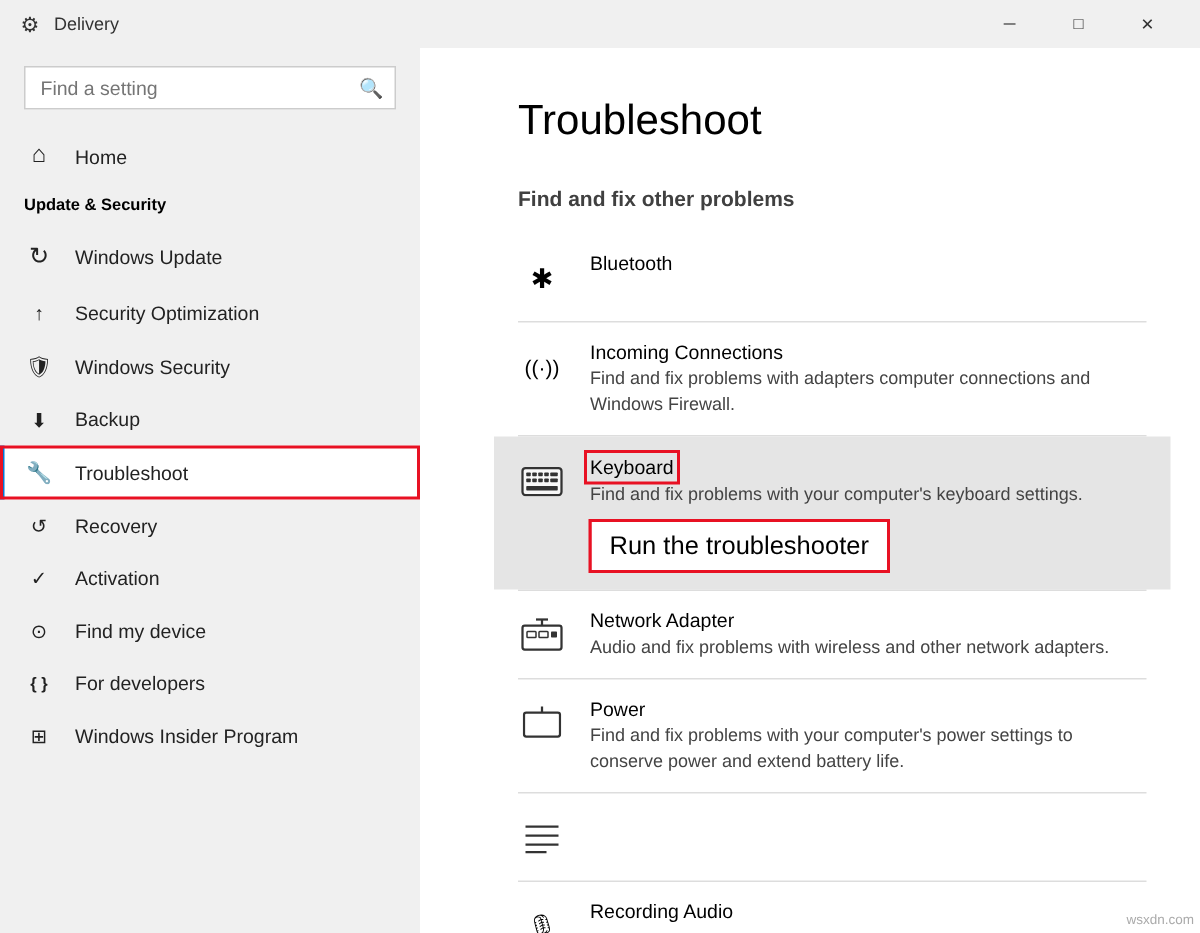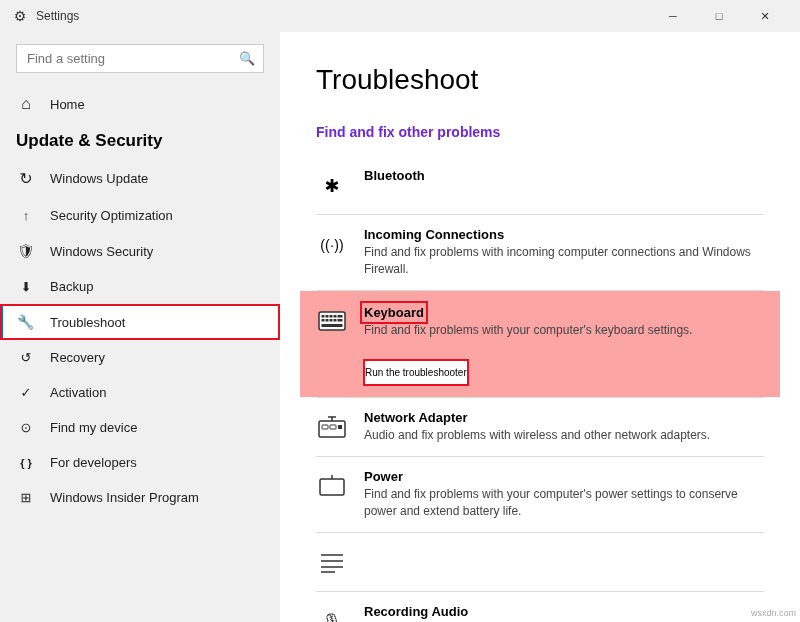--- a/index.html
+++ b/index.html
@@ -53,20 +53,21 @@
       color: #333;
       background: transparent;
       border: none;
     }
 
     
     .app-body {
       display: flex;
       flex: 1;
       overflow: hidden;
+      gap: 29px;
     }
 
     
     .sidebar {
       width: 280px;
       background: #f0f0f0;
       flex-shrink: 0;
       display: flex;
       flex-direction: column;
       overflow-y: auto;
@@ -88,21 +89,21 @@
       outline: none;
     }
     .search-box .search-icon {
       position: absolute;
       right: 8px;
       font-size: 13px;
       color: #555;
     }
 
     .sidebar-section-title {
-      font-size: 17px;
+      font-size: 11px;
       font-weight: 700;
       padding: 8px 16px 8px 16px;
       color: #000;
     }
 
     .sidebar-item {
       display: flex;
       align-items: center;
       gap: 14px;
       padding: 10px 16px;
@@ -137,34 +138,34 @@
     .page-title {
       font-size: 28px;
       font-weight: 300;
       color: #000;
       margin-bottom: 28px;
     }
 
     .section-title {
       font-size: 14px;
       font-weight: 600;
-      color: #6d28d9;
+      color: #404040;
       margin-bottom: 16px;
     }
 
     .troubleshoot-item {
       display: flex;
       align-items: flex-start;
       gap: 16px;
       padding: 12px 0;
       border-bottom: none;
     }
 
     .troubleshoot-item.expanded {
-      background: #fca5a5;
+      background: #e5e5e5;
       padding: 12px 16px;
       margin: 0 -16px;
     }
 
     .item-icon {
       width: 32px;
       height: 32px;
       display: flex;
       align-items: center;
       justify-content: center;
@@ -172,44 +173,44 @@
       margin-top: 2px;
       font-size: 20px;
     }
 
     .item-content {
       flex: 1;
     }
 
     .item-title {
       font-size: 13px;
-      font-weight: 700;
+      font-weight: 400;
       color: #000;
       margin-bottom: 2px;
     }
     .item-title.highlighted {
       outline: 2px solid #e81123;
       outline-offset: 2px;
       display: inline-block;
     }
 
     .item-desc {
       font-size: 12px;
       color: #444;
       line-height: 1.4;
     }
 
     .run-btn {
       display: block;
-      margin-top: 22px;
-      padding: 6px 0;
+      margin-top: 10px;
+      padding: 6px 12px;
       border: 1px solid #e81123;
       background: #fff;
       color: #000;
-      font-size: 10px;
+      font-size: 17px;
       cursor: pointer;
       outline: 2px solid #e81123;
       outline-offset: -1px;
     }
 
     .divider {
       height: 1px;
       background: #ddd;
       margin: 0;
     }
@@ -222,21 +223,21 @@
       color: #aaa;
       margin-left: 12px;
     }
   </style>
 </head>
 <body>
 
 <div class="title-bar">
   <div class="title-bar-left">
     <span class="title-bar-icon">⚙</span>
-    <span>Settings</span>
+    <span>Delivery</span>
   </div>
   <div class="title-bar-controls">
     <button class="title-bar-btn">─</button>
     <button class="title-bar-btn">□</button>
     <button class="title-bar-btn close">✕</button>
   </div>
 </div>
 
 <div class="app-body">
 
@@ -314,21 +315,21 @@
       <div class="item-content">
         <div class="item-title">Bluetooth</div>
       </div>
     </div>
     <div class="divider"></div>
 
     <div class="troubleshoot-item">
       <div class="item-icon" style="font-size:14px;">((·))</div>
       <div class="item-content">
         <div class="item-title">Incoming Connections</div>
-        <div class="item-desc">Find and fix problems with incoming computer connections and Windows Firewall.</div>
+        <div class="item-desc">Find and fix problems with adapters computer connections and Windows Firewall.</div>
       </div>
     </div>
     <div class="divider"></div>
 
     <div class="troubleshoot-item expanded">
       <div class="item-icon">
         <svg width="28" height="20" viewBox="0 0 28 20" fill="none" xmlns="http://www.w3.org/2000/svg">
           <rect x="1" y="1" width="26" height="18" rx="2" stroke="#333" stroke-width="1.5" fill="#f8f8f8"></rect>
           <rect x="3.5" y="4" width="3" height="2.5" rx="0.5" fill="#333"></rect>
           <rect x="7.5" y="4" width="3" height="2.5" rx="0.5" fill="#333"></rect>

